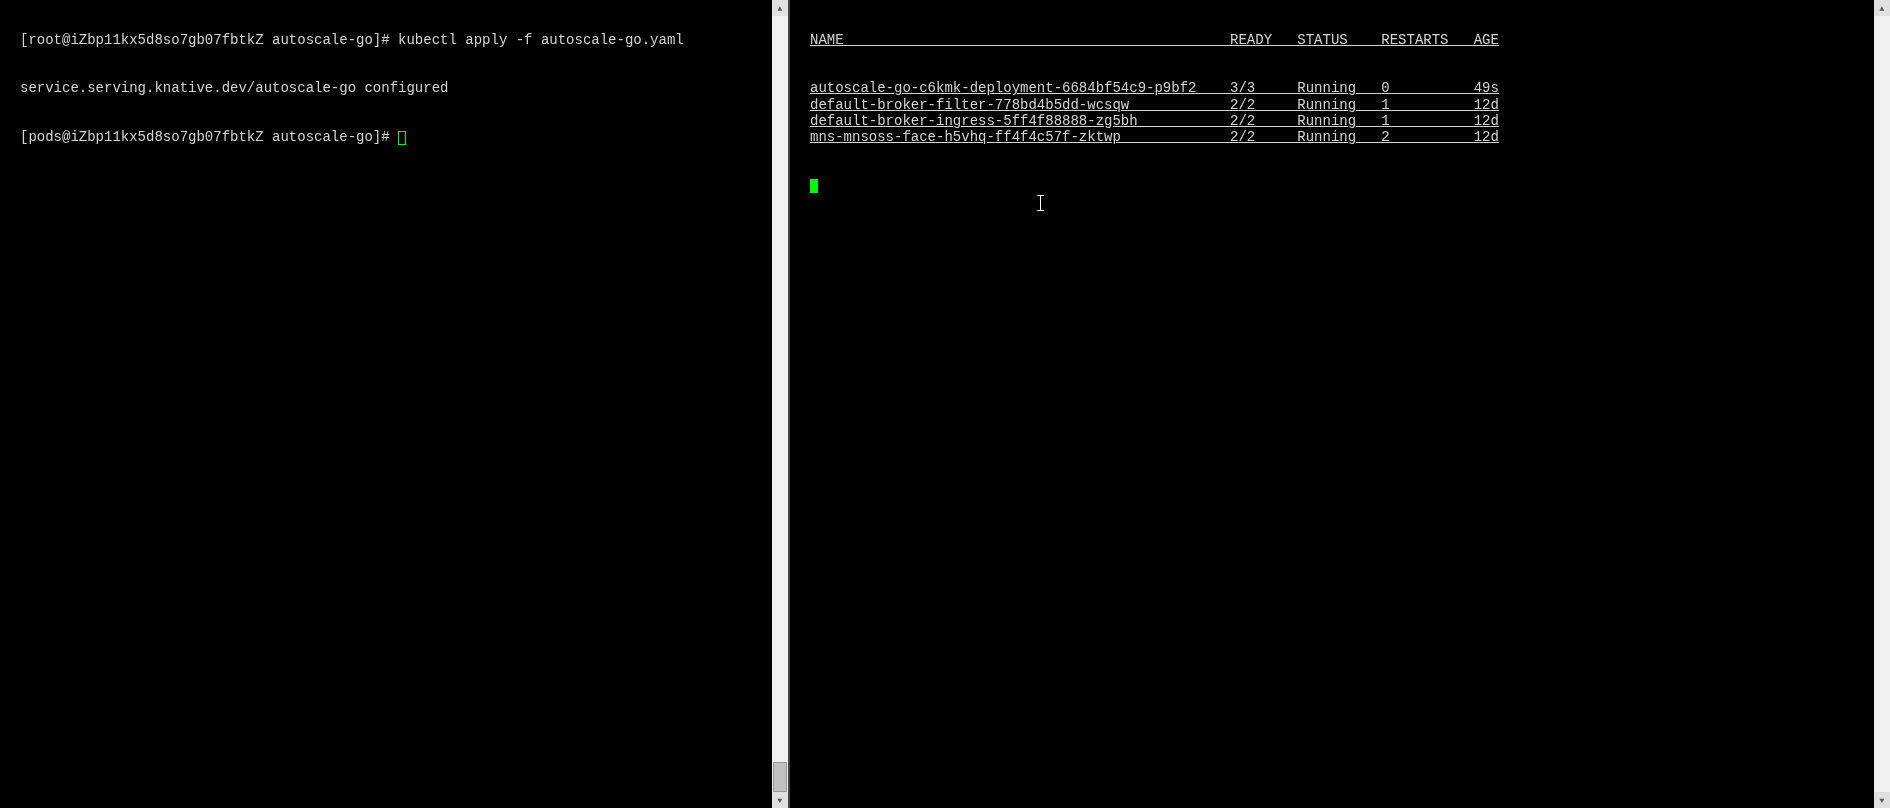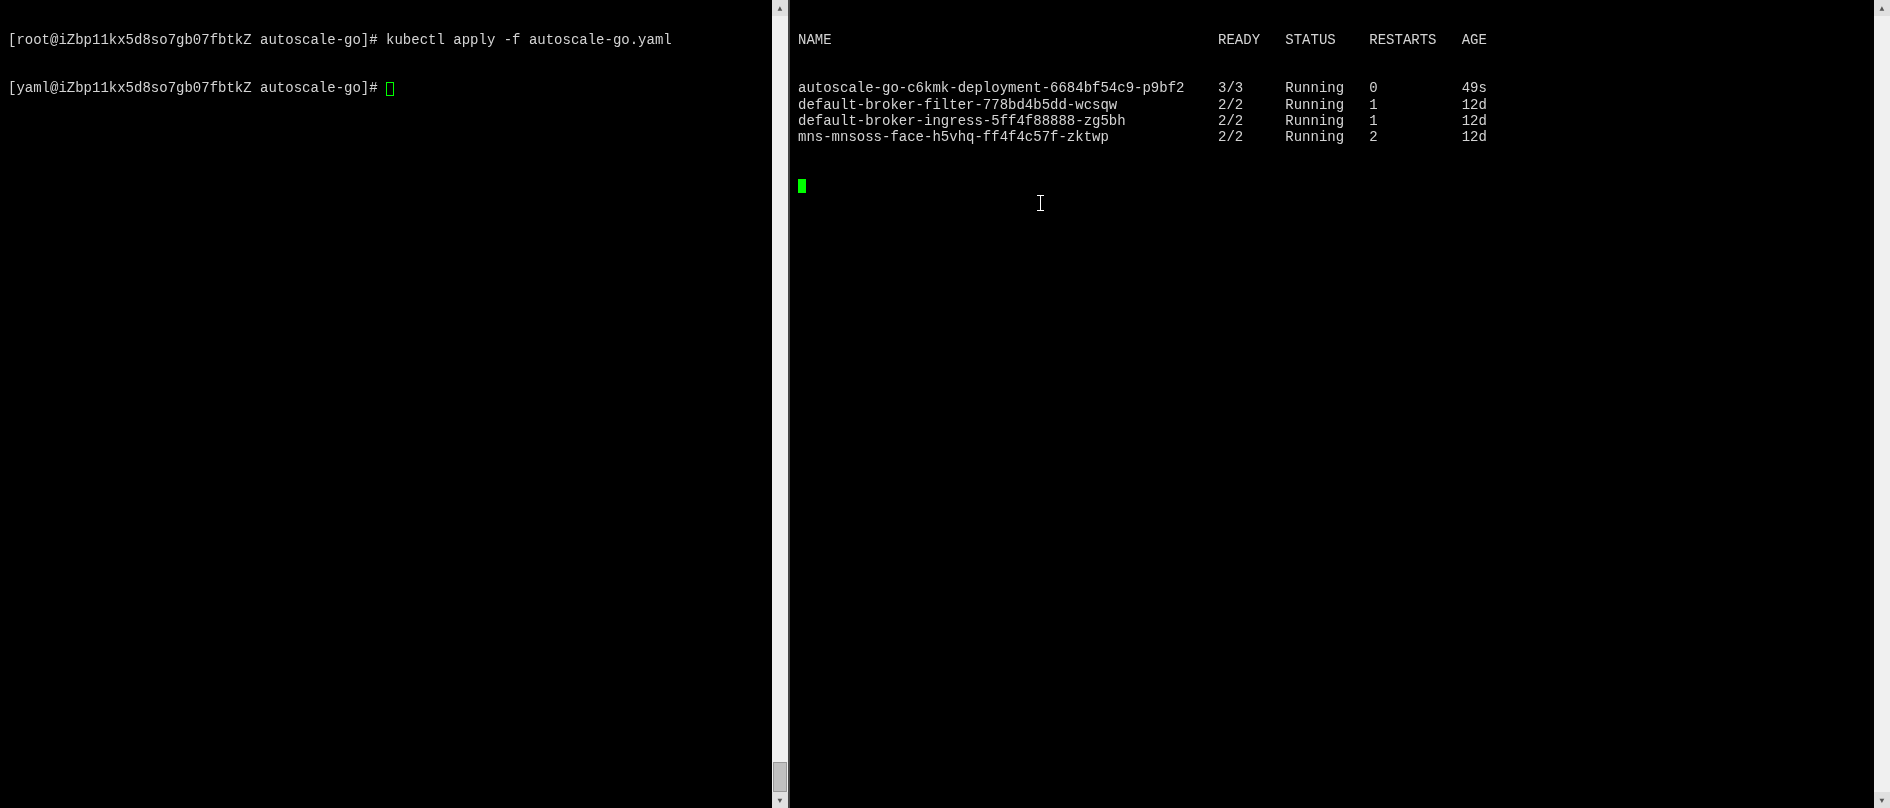--- a/index.html
+++ b/index.html
@@ -20,21 +20,21 @@
       overflow: hidden;
     }
     .pane-left {
       width: 790px;
       border-right: 2px solid #444;
     }
     .pane-right {
       flex: 1;
     }
     .terminal-content {
-      padding: 0 8px;
+      padding: 0 20px;
       line-height: 1.15;
       white-space: pre;
     }
     .line { white-space: pre; }
     .cursor-green {
       display: inline-block;
       width: 8px;
       height: 14px;
       background: #00ff00;
       vertical-align: text-bottom;
@@ -96,29 +96,30 @@
       content: '';
       position: absolute;
       width: 7px;
       height: 1px;
       background: #fff;
       left: -3px;
     }
     .text-cursor-ibeam::before { top: 0; }
     .text-cursor-ibeam::after { bottom: 0; }
     .table-header { color: #d4d4d4; }
-    .row { white-space: pre; }
+    .row { white-space: pre; text-decoration: underline; }
   </style>
 </head>
 <body>
 
 <div class="pane pane-left">
   <div class="terminal-content">
     <div class="line">[root@iZbp11kx5d8so7gb07fbtkZ autoscale-go]# kubectl apply -f autoscale-go.yaml</div>
-    <div class="line"><span>[yaml@iZbp11kx5d8so7gb07fbtkZ autoscale-go]# </span><span class="cursor-outline"></span></div>
+    <div class="line">service.serving.knative.dev/autoscale-go configured</div>
+    <div class="line"><span>[pods@iZbp11kx5d8so7gb07fbtkZ autoscale-go]# </span><span class="cursor-outline"></span></div>
   </div>
   <div class="scrollbar">
     <div class="scroll-arrow">▲</div>
     <div class="scroll-track">
       <div class="scroll-thumb"></div>
     </div>
     <div class="scroll-arrow">▼</div>
   </div>
 </div>
 

